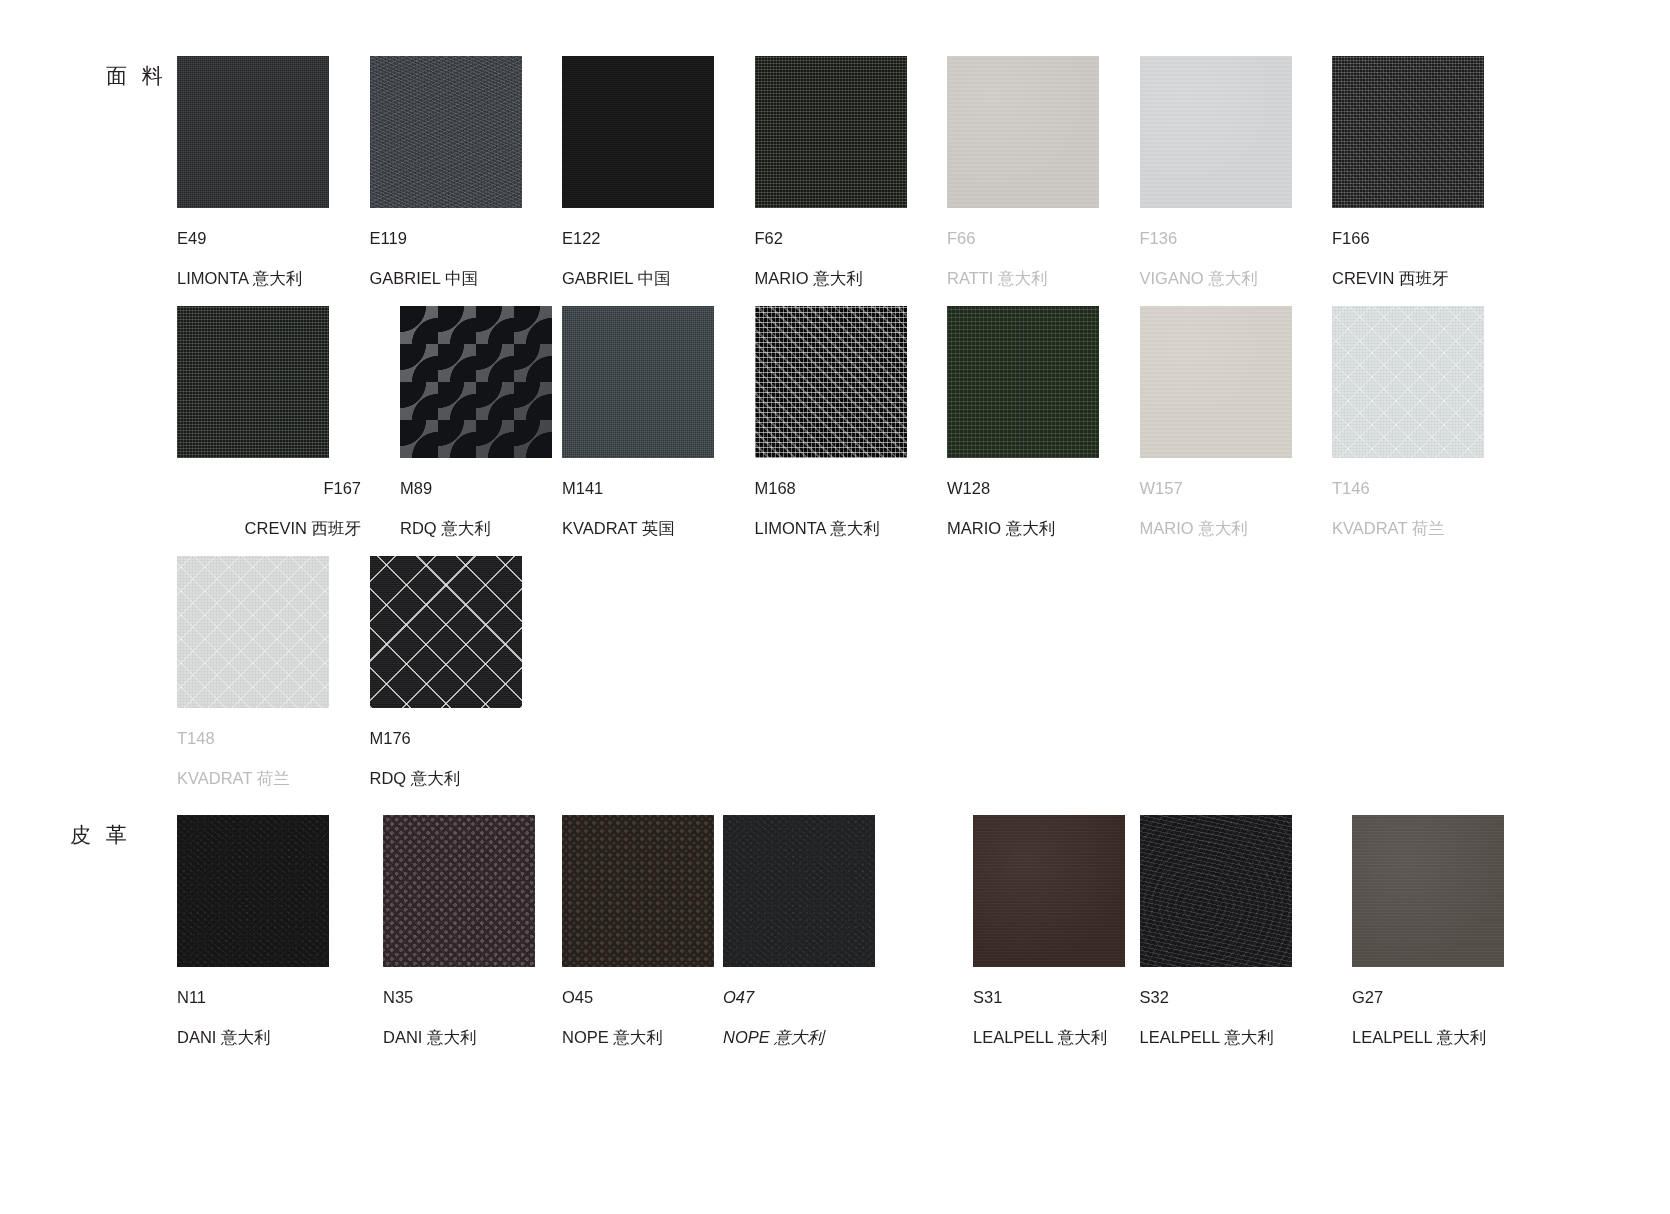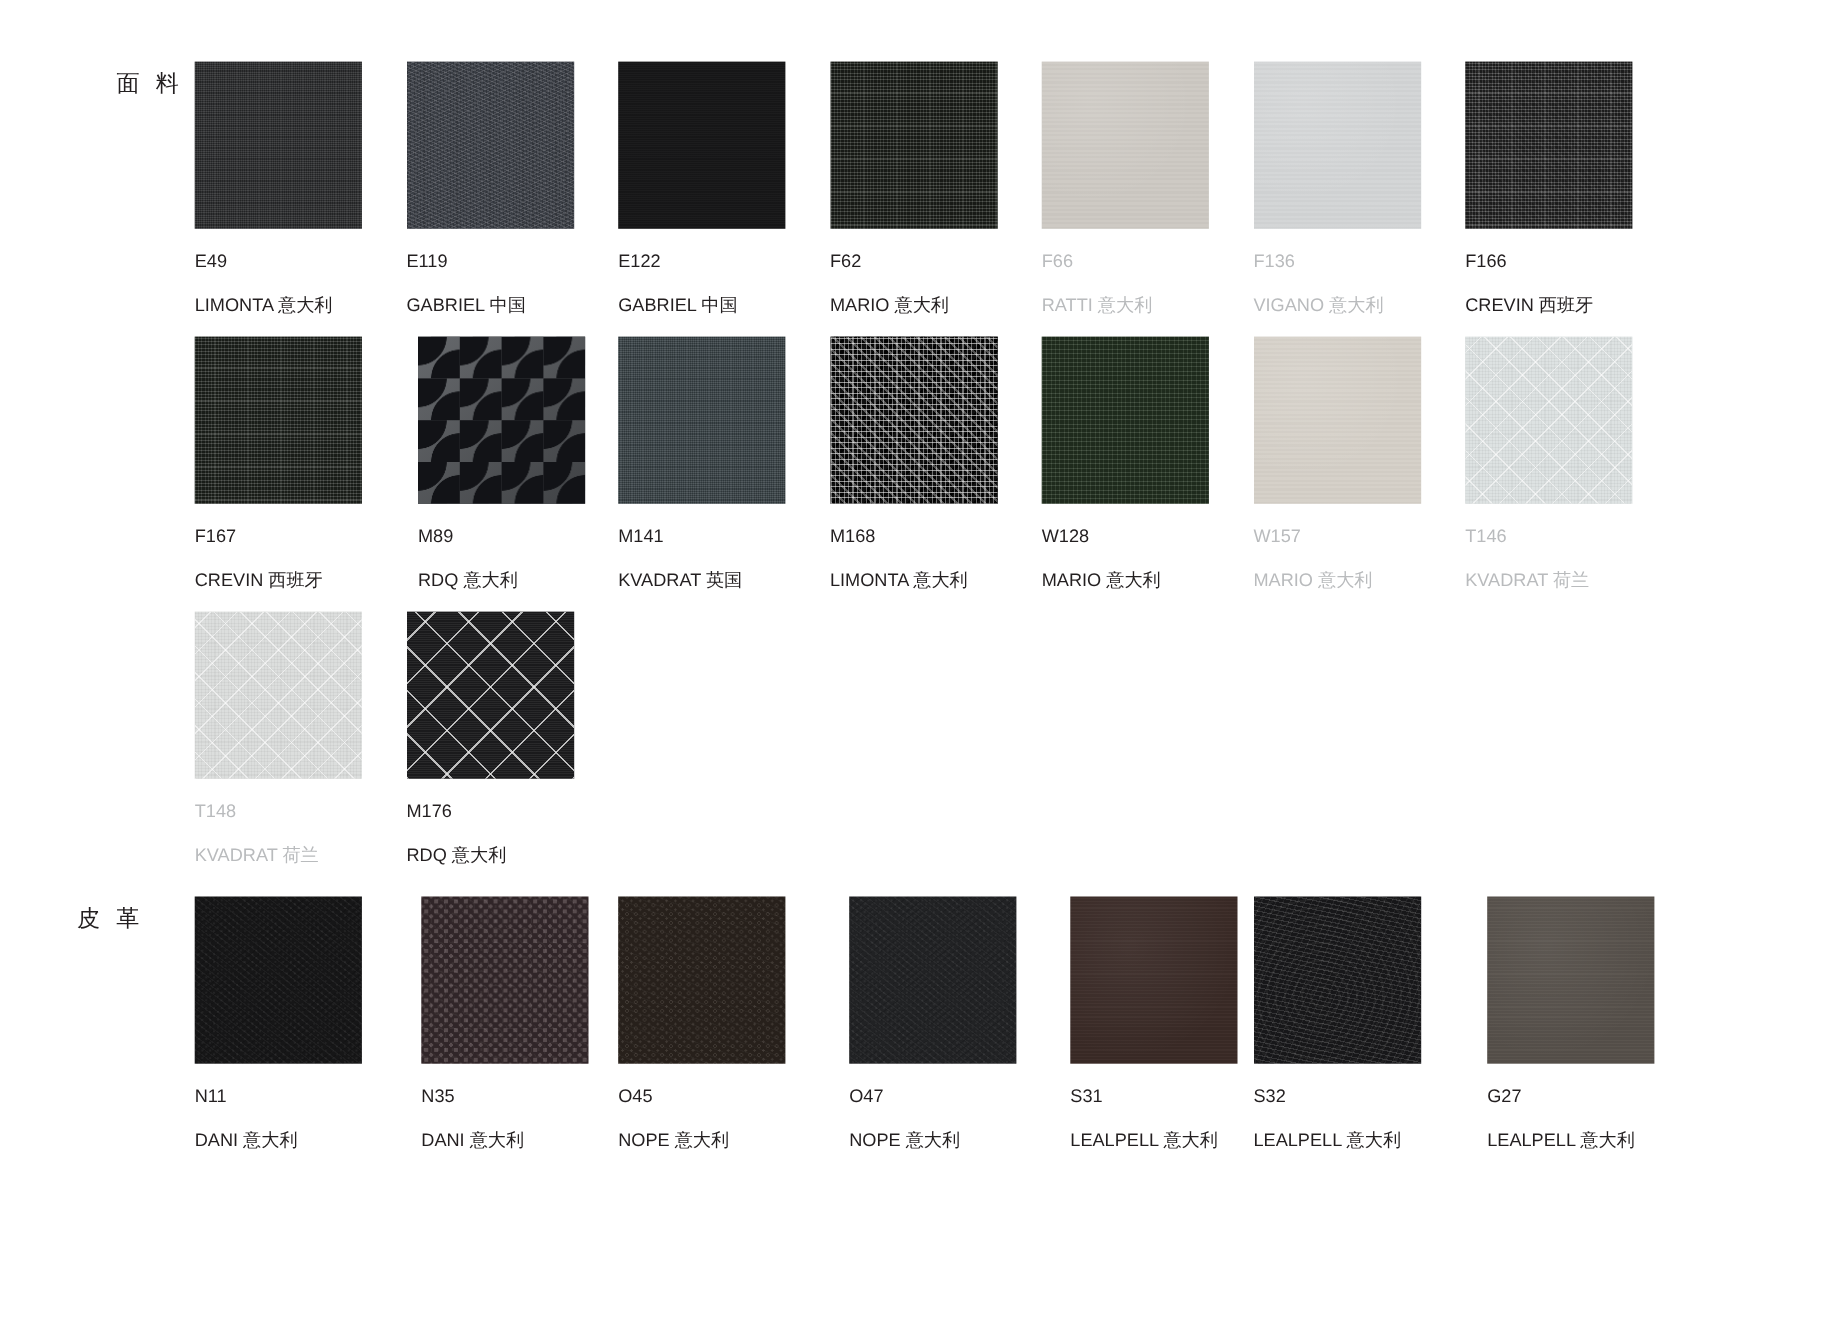--- a/index.html
+++ b/index.html
@@ -243,30 +243,30 @@
             <div class="swatch" style="background-color: rgb(44, 44, 44);">
               <div class="swatch-tex tex-linen"></div>
             </div>
             <div class="caption">
               <div class="code">F166</div>
               <div class="brand">CREVIN 西班牙</div>
             </div>
           </div>
         </div>
         <div class="row">
-          <div class="swatch-cell" style="left: 0px;">
+          <div class="swatch-cell" style="left: 0px; text-align: right;">
             <div class="swatch" style="background-color: rgb(35, 40, 34);">
               <div class="swatch-tex tex-weave-coarse"></div>
             </div>
             <div class="caption">
               <div class="code">F167</div>
               <div class="brand">CREVIN 西班牙</div>
             </div>
           </div>
-          <div class="swatch-cell" style="left: 175px; padding-left: 28px;">
+          <div class="swatch-cell" style="left: 195px; padding-left: 28px;">
             <div class="swatch" style="background-color: rgb(76, 80, 84);">
               <div class="swatch-tex tex-pinwheel"></div>
             </div>
             <div class="caption">
               <div class="code">M89</div>
               <div class="brand">RDQ 意大利</div>
             </div>
           </div>
           <div class="swatch-cell" style="left: 385px;">
             <div class="swatch" style="background-color: rgb(58, 68, 72);">
@@ -361,21 +361,21 @@
           </div>
           <div class="swatch-cell" style="left: 385px;">
             <div class="swatch" style="background-color: rgb(46, 38, 32);">
               <div class="swatch-tex tex-leather-grain"></div>
             </div>
             <div class="caption">
               <div class="code">O45</div>
               <div class="brand">NOPE 意大利</div>
             </div>
           </div>
-          <div class="swatch-cell" style="left: 595px;">
+          <div class="swatch-cell" style="left: 546px; font-style: italic;">
             <div class="swatch" style="background-color: rgb(33, 34, 36);">
               <div class="swatch-tex tex-leather-fine"></div>
             </div>
             <div class="caption">
               <div class="code">O47</div>
               <div class="brand">NOPE 意大利</div>
             </div>
           </div>
           <div class="swatch-cell" style="left: 796px;">
             <div class="swatch" style="background-color: rgb(58, 42, 38);">

